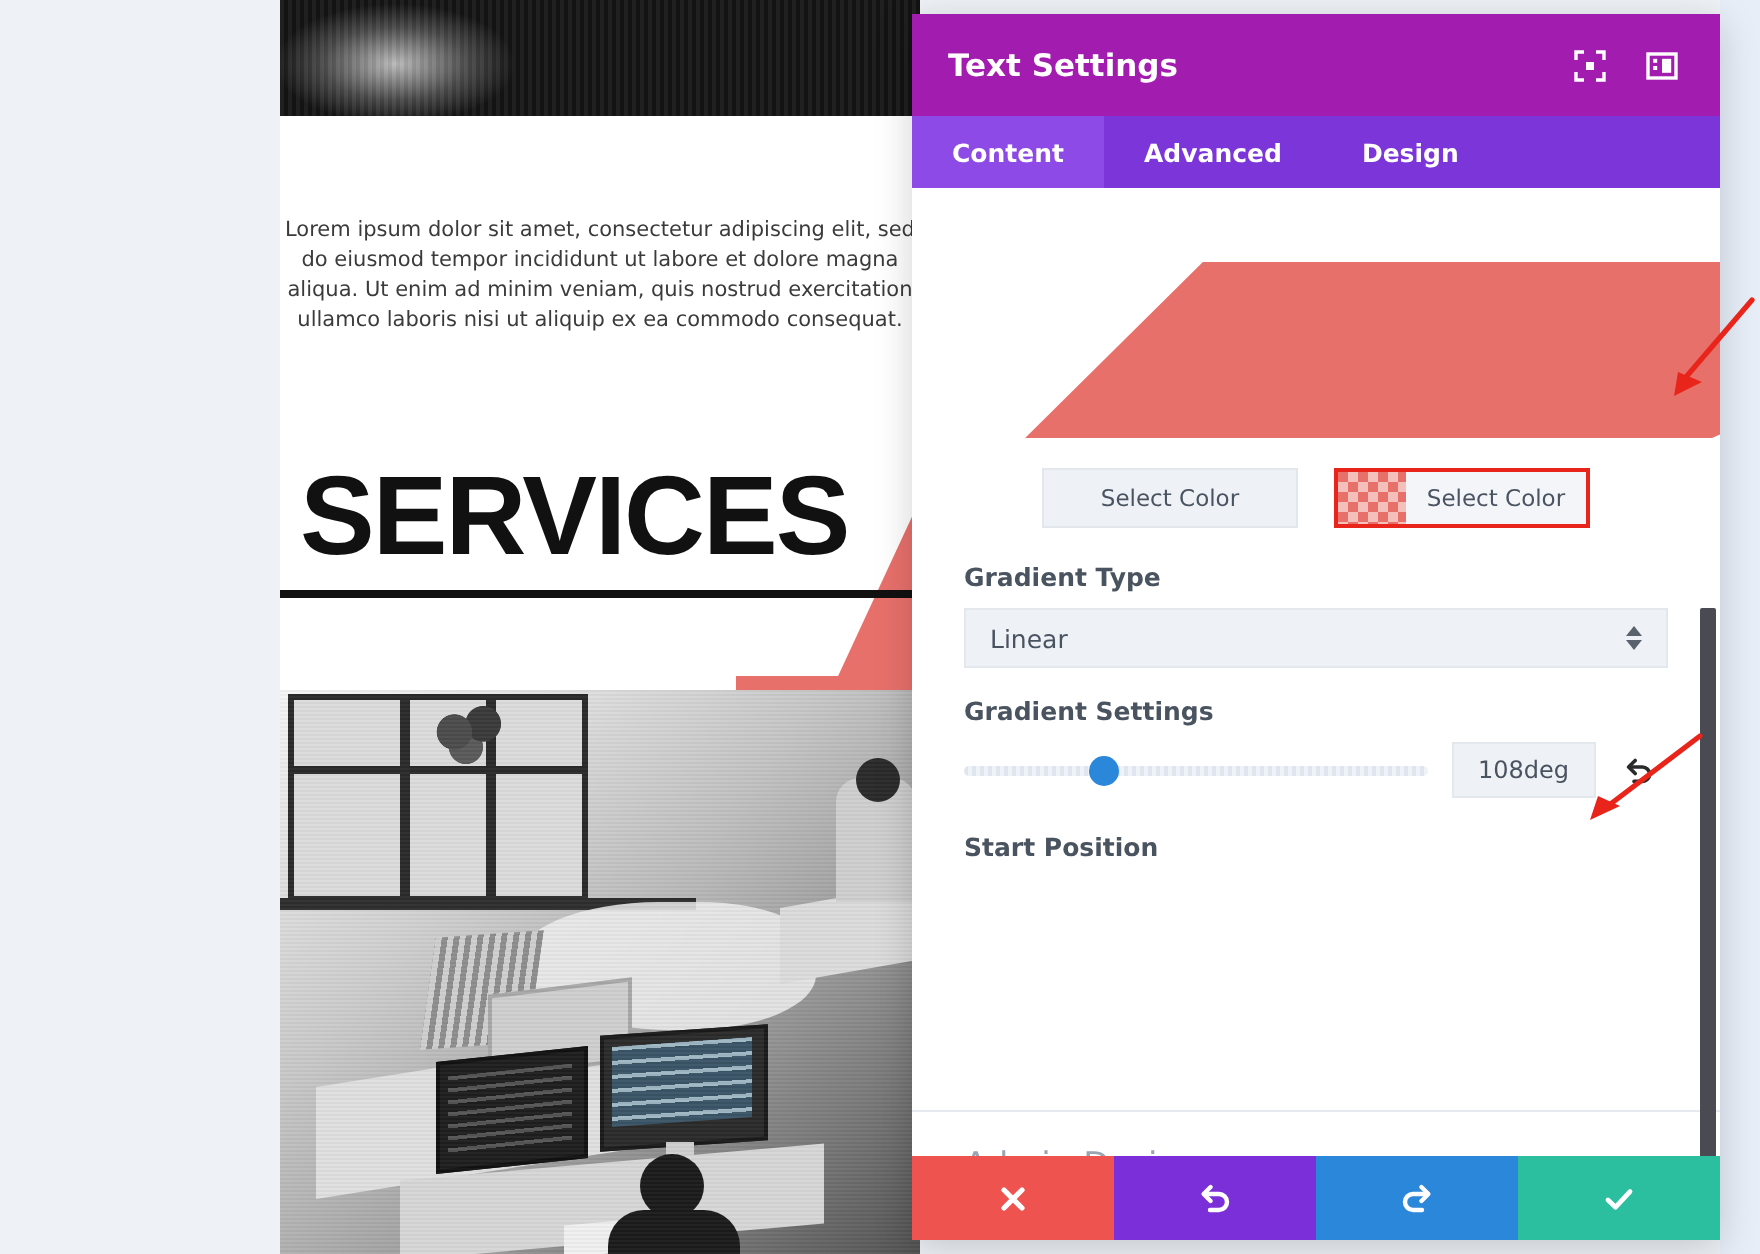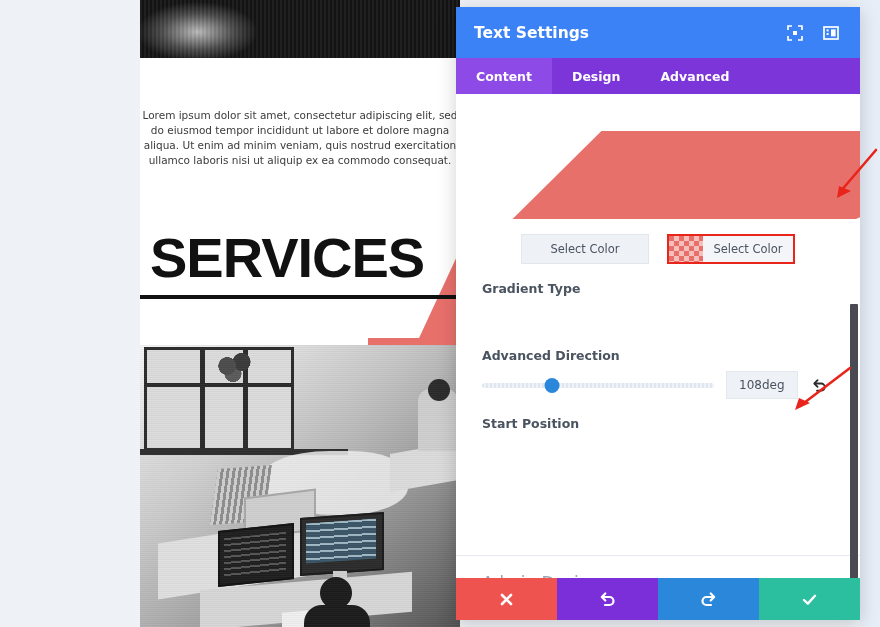--- a/index.html
+++ b/index.html
@@ -104,21 +104,21 @@
   
   .salmon-topbar { position: absolute; left: 228px; top: 338px; width: 232px; height: 10px; background: #e8706b; }
 
   
   .modal {
     position: absolute; left: 456px; top: 7px; width: 404px; height: 613px;
     background: #ffffff; box-shadow: 0 4px 18px rgba(0,0,0,.18);
     display: flex; flex-direction: column; overflow: hidden;
   }
   .modal-header {
-    height: 51px; background: #3b82f6; display: flex; align-items: center;
+    height: 51px; background: #a21caf; display: flex; align-items: center;
     padding: 0 18px; flex-shrink: 0;
   }
   .modal-title { color: #fff; font-size: 15.5px; font-weight: 700; flex: 1; font-family: "DejaVu Sans", sans-serif; }
   .hdr-icon { width: 22px; height: 22px; margin-left: 14px; display: flex; align-items: center; justify-content: center; cursor: pointer; }
 
   .tabs { height: 36px; background: #7b35d8; display: flex; align-items: stretch; flex-shrink: 0; }
   .tab {
     padding: 12px 20px; display: flex; align-items: center; color: #fff;
     font-size: 12.5px; font-weight: 700; cursor: pointer;
     font-family: "DejaVu Sans", sans-serif;
@@ -268,46 +268,53 @@
           <rect x="1" y="2" width="14" height="12" fill="none" stroke="#fff" stroke-width="1.7"></rect>
           <rect x="3.6" y="4.4" width="2" height="2" fill="#fff"></rect>
           <rect x="3.6" y="8" width="2" height="2" fill="#fff"></rect>
           <rect x="8" y="4.4" width="4.6" height="7" fill="#fff"></rect>
         </svg>
       </div>
     </div>
 
     <div class="tabs">
       <div class="tab active">Content</div>
+      <div class="tab">Advanced</div>
       <div class="tab">Design</div>
-      <div class="tab">Advanced</div>
     </div>
 
     <div class="modal-body">
 
       <div class="grad-preview">
         <div class="grad-preview-shape"></div>
       </div>
 
       <div class="color-row">
         <div class="color-btn">
           <span>Select Color</span>
         </div>
         <div class="color-btn second">
           <span class="swatch"></span>
           <span>Select Color</span>
         </div>
       </div>
 
       <div class="field" style="top:150px">
         <div class="field-label">Gradient Type</div>
+        <div class="select-box">
+          <span>Linear</span>
+          <span class="select-arrows">
+            <span class="ar-up"></span>
+              <span class="ar-dn"></span>
+          </span>
+        </div>
       </div>
 
       <div class="field" style="top:217px">
-        <div class="field-label">Advanced Direction</div>
+        <div class="field-label">Gradient Settings</div>
         <div class="slider-row">
           <div class="track">
             <div class="track-line"></div>
             <div class="thumb" id="thumb0" style="left: 30%;"></div>
           </div>
           <div class="val-box">108deg</div>
           <div class="reset">
             <svg width="17" height="17" viewBox="0 0 17 17">
               <path d="M4 6.5h6.2a3.6 3.6 0 1 1 0 7.2H6" fill="none" stroke="#2b2b2b" stroke-width="1.8" stroke-linecap="round"></path>
               <path d="M6.6 3.2 3.3 6.5l3.3 3.3" fill="none" stroke="#2b2b2b" stroke-width="1.8" stroke-linecap="round" stroke-linejoin="round"></path>

